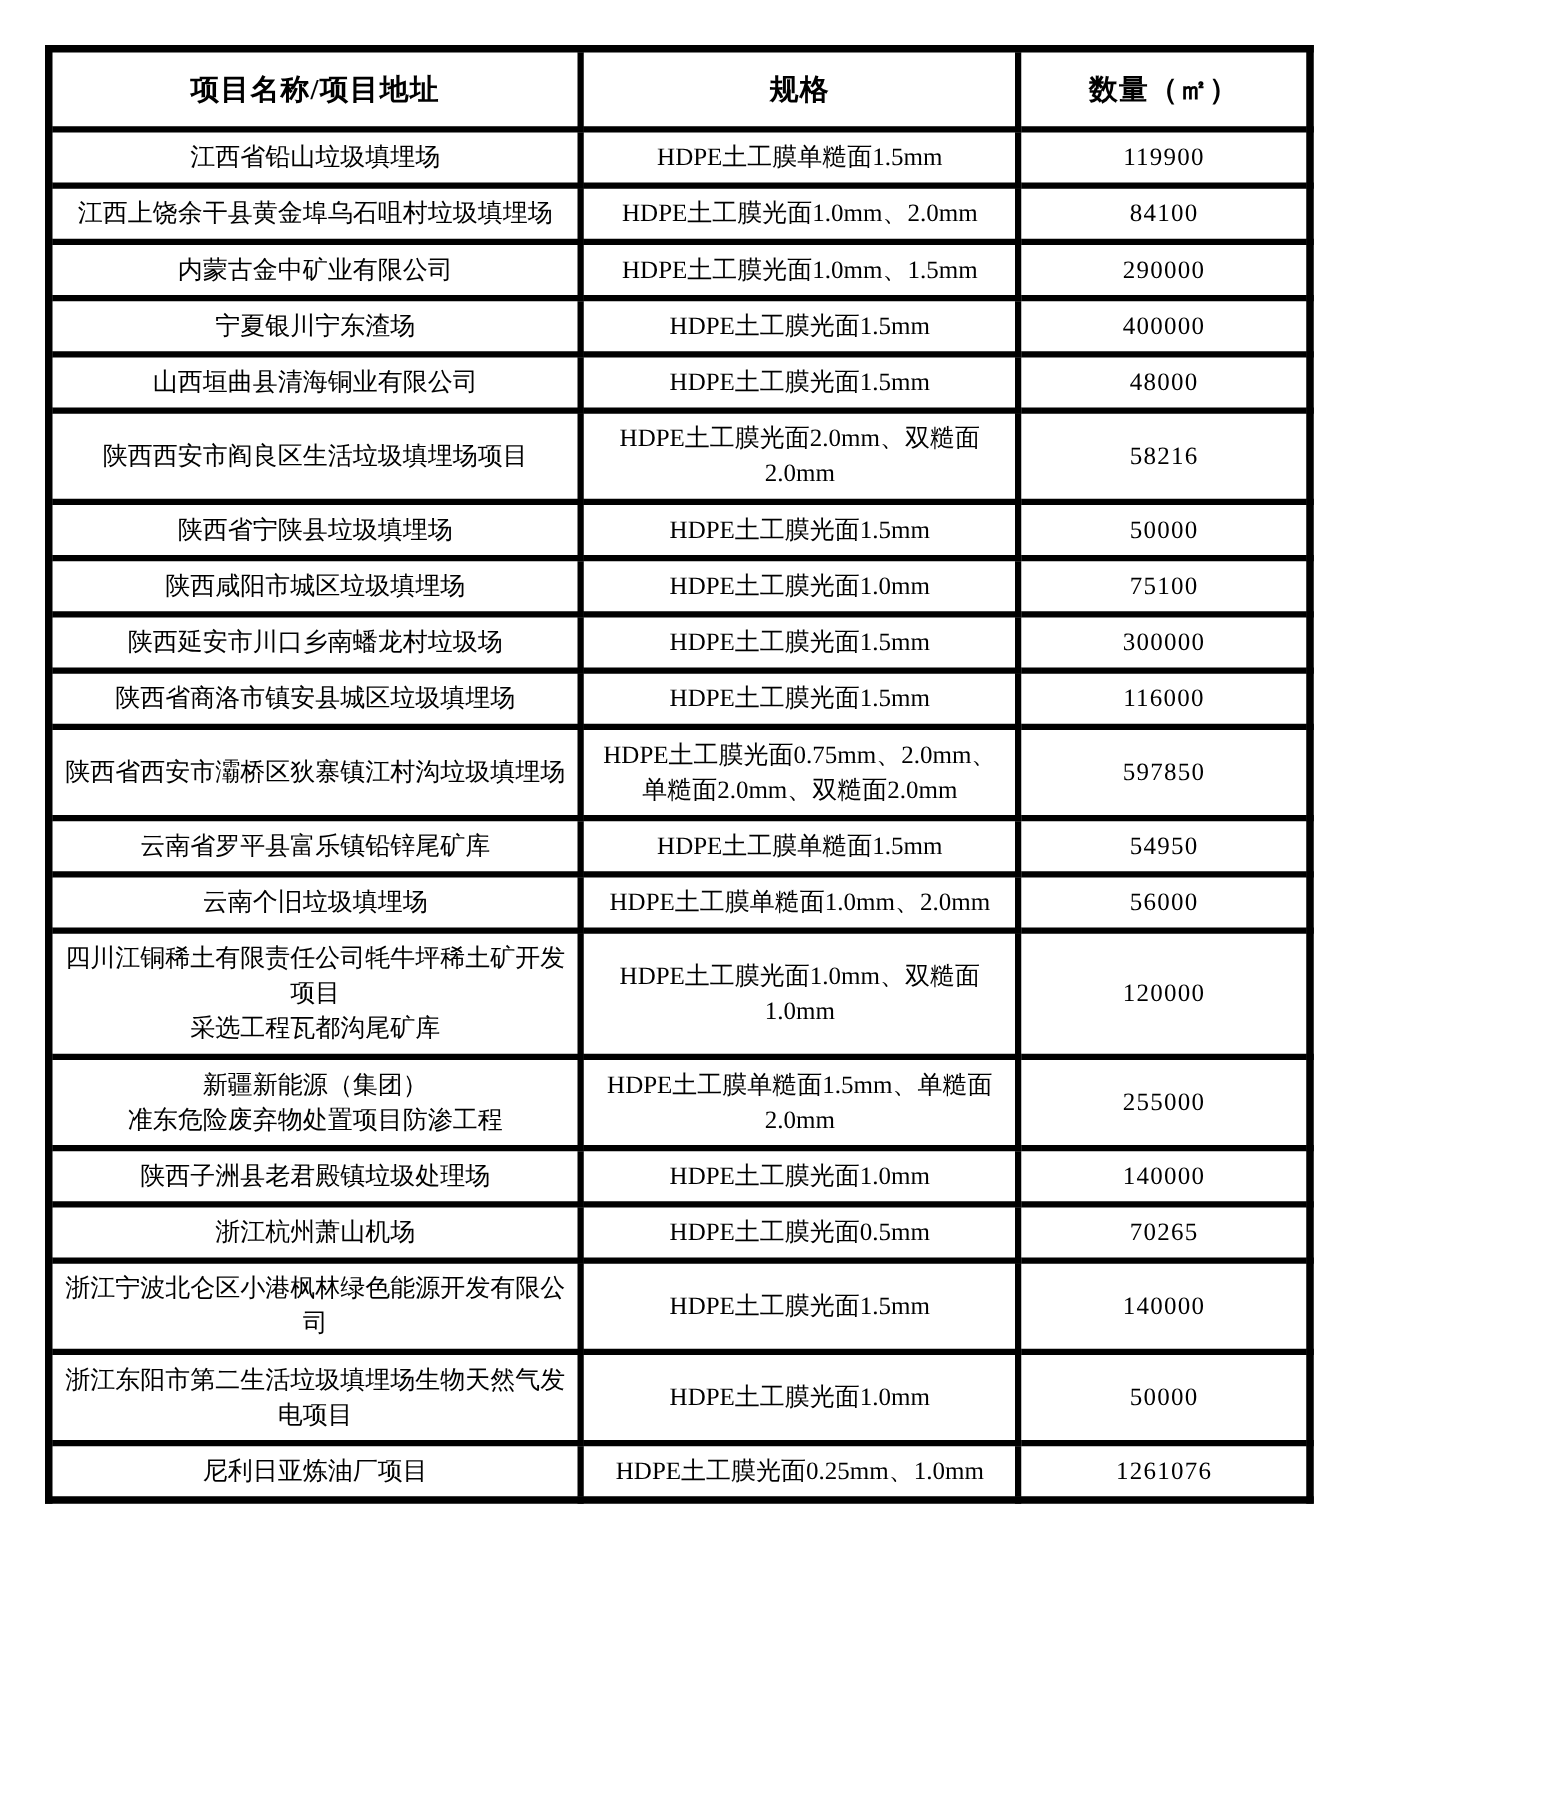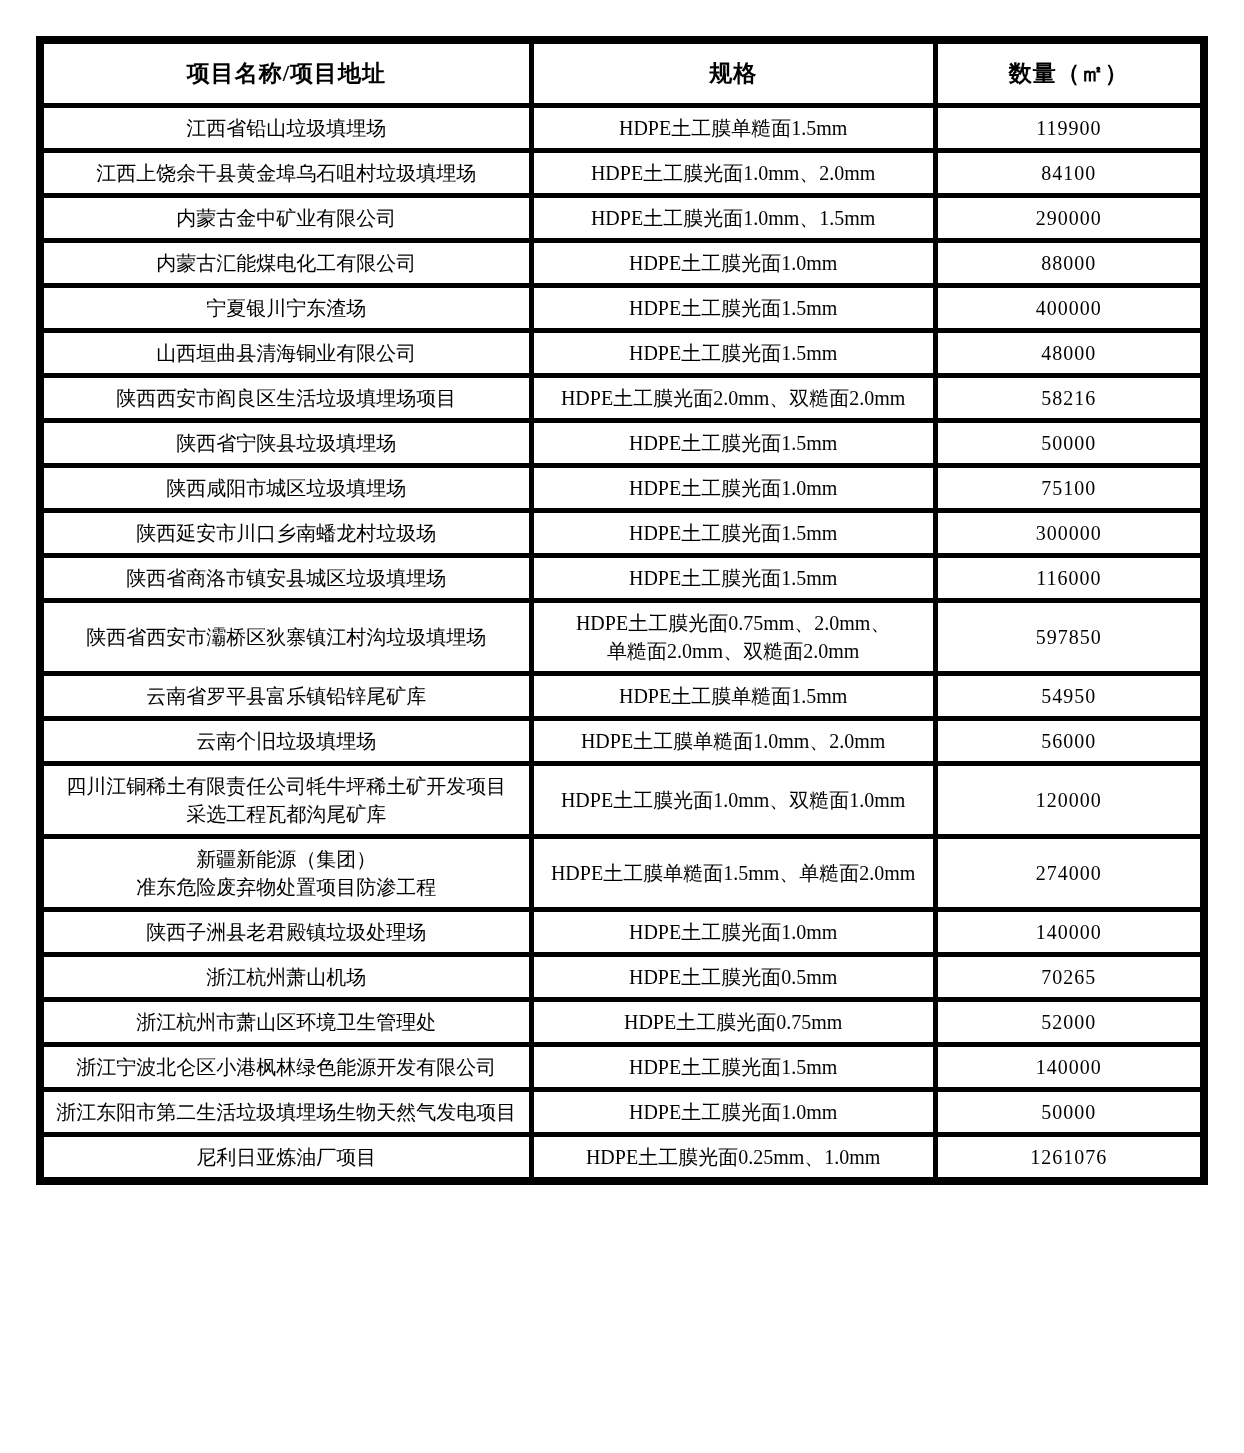--- a/index.html
+++ b/index.html
@@ -11,23 +11,23 @@
   }
   .page {
     width: 1244px;
     min-height: 1453px;
     background: #ffffff;
     box-sizing: border-box;
     padding: 36px;
   }
   table.projects {
     border-collapse: collapse;
-    width: 1172px;
+    width: 1015px;
     table-layout: fixed;
-    border: 8px solid #000000;
+    border: 6px solid #000000;
   }
   col.c-name { width: 42.2%; }
   col.c-spec { width: 34.7%; }
   col.c-qty  { width: 23.1%; }
   th, td {
     border: 5px solid #000000;
     text-align: center;
     vertical-align: middle;
     background: #ffffff;
     white-space: pre-line;
@@ -81,25 +81,20 @@
     <td class="qty-cell">84100</td>
   </tr>
 
   <tr>
     <td class="name-cell">内蒙古金中矿业有限公司</td>
     <td class="spec-cell">HDPE土工膜光面1.0mm、1.5mm</td>
     <td class="qty-cell">290000</td>
   </tr>
 
 
-  <tr>
-    <td class="name-cell">内蒙古汇能煤电化工有限公司</td>
-    <td class="spec-cell">HDPE土工膜光面1.0mm</td>
-    <td class="qty-cell">88000</td>
-  </tr>
 
 
   <tr>
     <td class="name-cell">宁夏银川宁东渣场</td>
     <td class="spec-cell">HDPE土工膜光面1.5mm</td>
     <td class="qty-cell">400000</td>
   </tr>
 
   <tr>
     <td class="name-cell">山西垣曲县清海铜业有限公司</td>
@@ -163,40 +158,35 @@
 采选工程瓦都沟尾矿库</td>
     <td class="spec-cell">HDPE土工膜光面1.0mm、双糙面1.0mm</td>
     <td class="qty-cell">120000</td>
   </tr>
 
 
   <tr>
     <td class="name-cell">新疆新能源（集团）
 准东危险废弃物处置项目防渗工程</td>
     <td class="spec-cell">HDPE土工膜单糙面1.5mm、单糙面2.0mm</td>
-    <td class="qty-cell">274000</td>
+    <td class="qty-cell">255000</td>
   </tr>
 
   <tr>
     <td class="name-cell">陕西子洲县老君殿镇垃圾处理场</td>
     <td class="spec-cell">HDPE土工膜光面1.0mm</td>
     <td class="qty-cell">140000</td>
   </tr>
 
   <tr>
     <td class="name-cell">浙江杭州萧山机场</td>
     <td class="spec-cell">HDPE土工膜光面0.5mm</td>
     <td class="qty-cell">70265</td>
   </tr>
 
-  <tr>
-    <td class="name-cell">浙江杭州市萧山区环境卫生管理处</td>
-    <td class="spec-cell">HDPE土工膜光面0.75mm</td>
-    <td class="qty-cell">52000</td>
-  </tr>
 
   <tr>
     <td class="name-cell">浙江宁波北仑区小港枫林绿色能源开发有限公司</td>
     <td class="spec-cell">HDPE土工膜光面1.5mm</td>
     <td class="qty-cell">140000</td>
   </tr>
 
   <tr>
     <td class="name-cell">浙江东阳市第二生活垃圾填埋场生物天然气发电项目</td>
     <td class="spec-cell">HDPE土工膜光面1.0mm</td>

